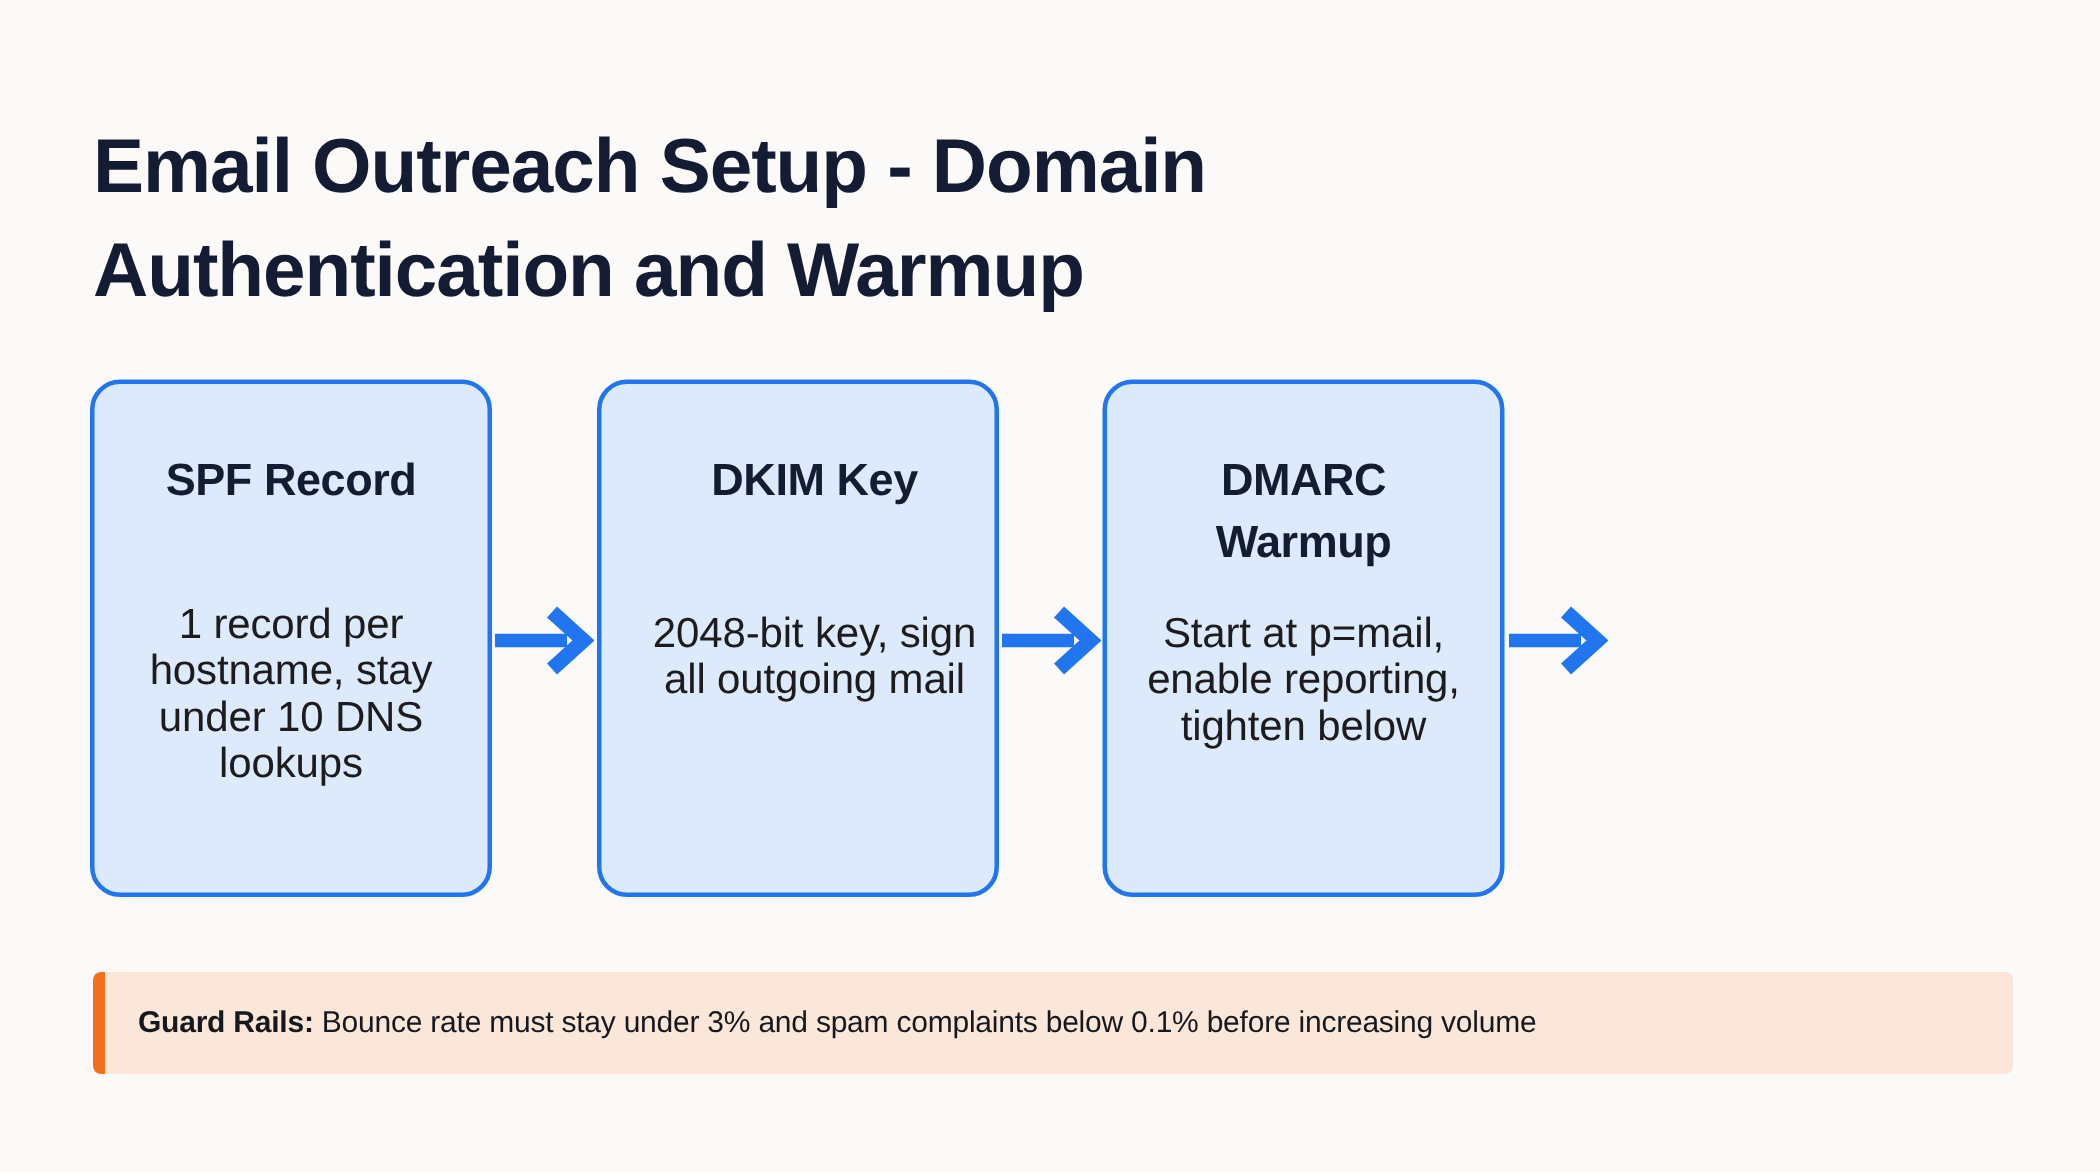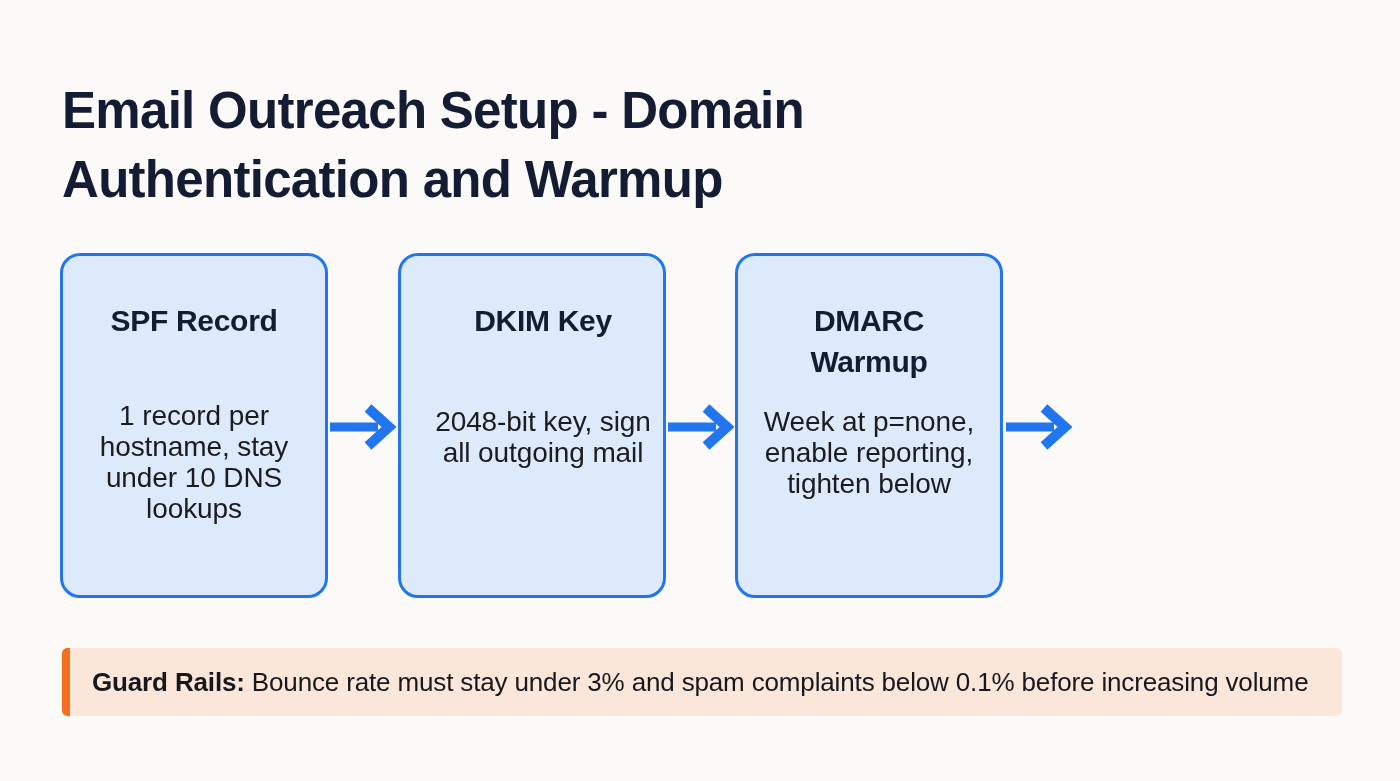--- a/index.html
+++ b/index.html
@@ -116,21 +116,21 @@
     position: absolute;
     left: 0;
     top: 0;
     width: 8px;
     height: 68px;
     background: #f4701f;
     border-radius: 5px 0 0 5px;
   }
   .callout-text {
     padding-left: 30px;
-    font-size: 26px;
+    font-size: 20px;
     line-height: 30px;
     color: #16181d;
     letter-spacing: -0.15px;
     white-space: nowrap;
   }
   .callout-text .lead {
     font-weight: 700;
     color: #16181d;
   }
 </style>
@@ -182,21 +182,21 @@
         <path d="M38 4 L59 23 L38 42" stroke="#2176ef" stroke-width="10" fill="none" stroke-linecap="butt" stroke-linejoin="miter"></path>
       </svg>
     </div>
 
     <div class="node n3">
       <div class="node-title">
         <span class="ln">DMARC</span>
         <span class="ln">Warmup</span>
       </div>
       <div class="node-body">
-        <span class="ln">Week at p=none,</span>
+        <span class="ln">Start at p=mail,</span>
         <span class="ln">enable reporting,</span>
         <span class="ln">tighten below</span>
       </div>
     </div>
 
     <div class="arrow a3">
       <svg viewBox="0 0 66 46" xmlns="http://www.w3.org/2000/svg" aria-hidden="true">
         <path d="M0 23 H48" stroke="#2176ef" stroke-width="9" fill="none"></path>
         <path d="M38 4 L59 23 L38 42" stroke="#2176ef" stroke-width="10" fill="none" stroke-linecap="butt" stroke-linejoin="miter"></path>
       </svg>

